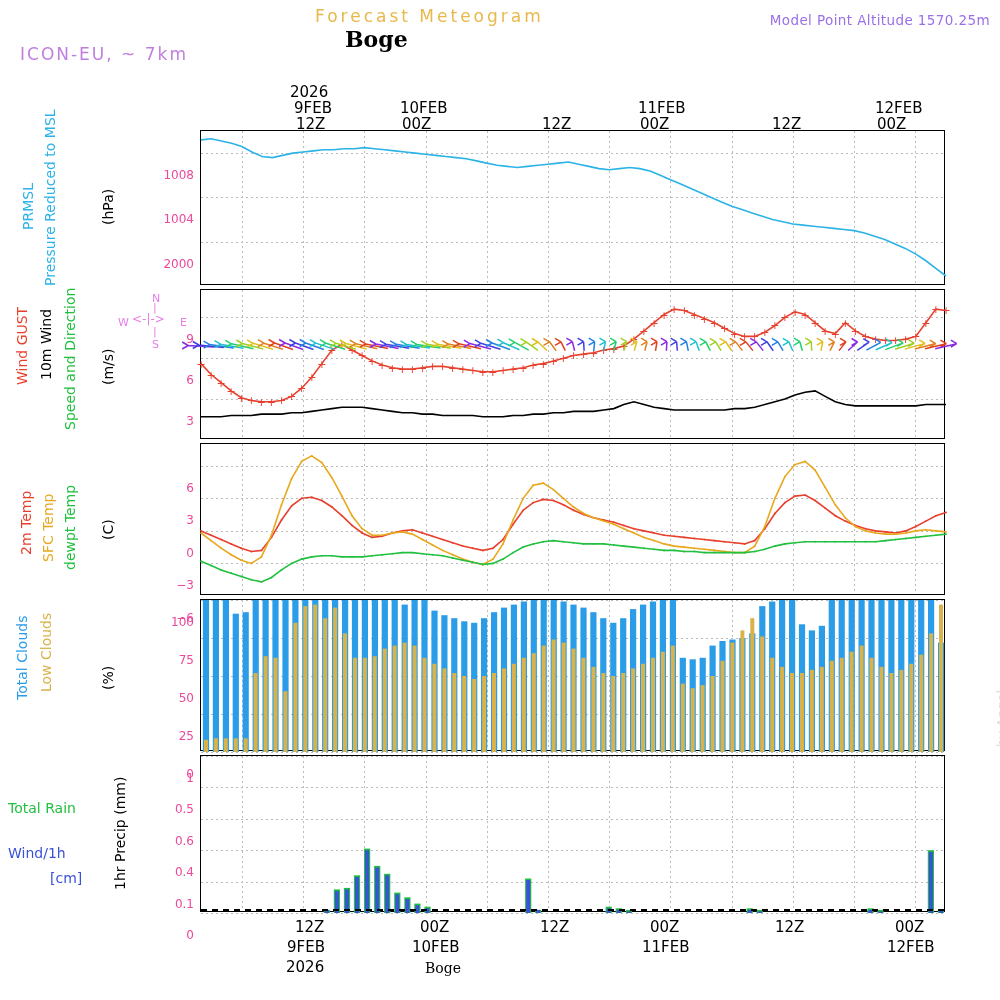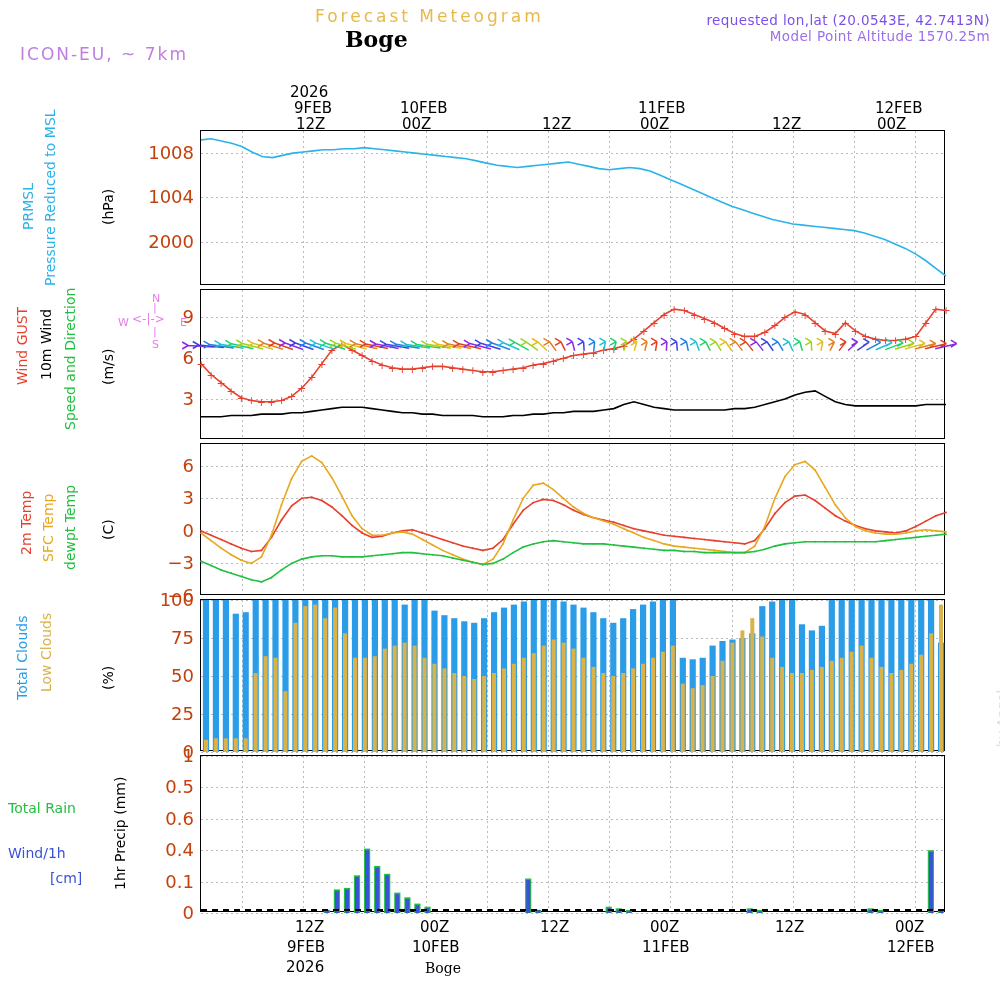--- a/index.html
+++ b/index.html
@@ -12,33 +12,32 @@
   .meta .l2{color:#9a7be8;}
   .meta .l3{color:#8a5fe8;}
   .meta .l4{color:#9a6fe8;}
 
   
   .tl{font-size:15px;color:#000;font-family:"DejaVu Sans",sans-serif;}
 
   .panel{position:absolute;border:1px solid #000;background:#fff;box-sizing:border-box;}
   .gridv{position:absolute;top:0;bottom:0;width:1px;background:repeating-linear-gradient(to bottom,#bbb 0 2px,transparent 2px 5px);}
   .gridh{position:absolute;left:0;right:0;height:1px;background:repeating-linear-gradient(to right,#bbb 0 2px,transparent 2px 5px);}
-  .ylab{position:absolute;font-size:18px;color:#c2410c;text-align:right;transform:translateY(-50%);}
+  .ylab{position:absolute;font-size:12px;color:#ec4899;text-align:right;transform:translateY(-50%);margin-top:23px;}
   .rot{transform-origin:0 0;white-space:nowrap;}
   svg{position:absolute;left:0;top:0;overflow:visible;}
   .wm{position:absolute;right:6px;top:690px;color:#ddd;font-size:13px;transform:rotate(-90deg);transform-origin:100% 0;}
 </style>
 </head>
 <body>
 
 <div class="abs ttl-fc">Forecast Meteogram</div>
 <div class="abs ttl-station">Boge</div>
 <div class="abs model">ICON-EU, ~ 7km</div>
 <div class="abs meta">
-  <div>requested lon,lat (20.0543E, 42.7413N)</div>
   <div class="l4">Model Point Altitude 1570.25m</div>
 </div>
 <div class="wm">by Angel</div>
 
 <div id="top-axis">
     <div class="abs tl" style="left: 290px; top: 83px;">2026</div>
     <div class="abs tl" style="left: 294px; top: 99px;">9FEB</div>
     <div class="abs tl" style="left: 296px; top: 115px;">12Z</div>
     <div class="abs tl" style="left: 400px; top: 99px;">10FEB</div>
     <div class="abs tl" style="left: 402px; top: 115px;">00Z</div>

